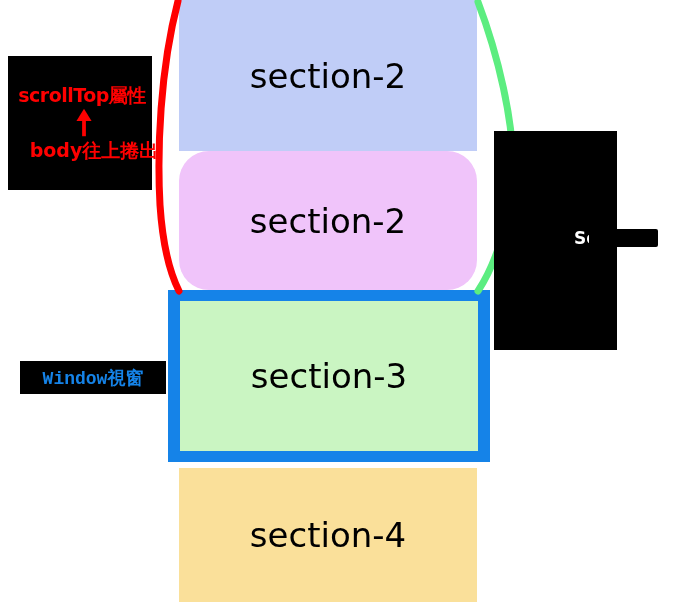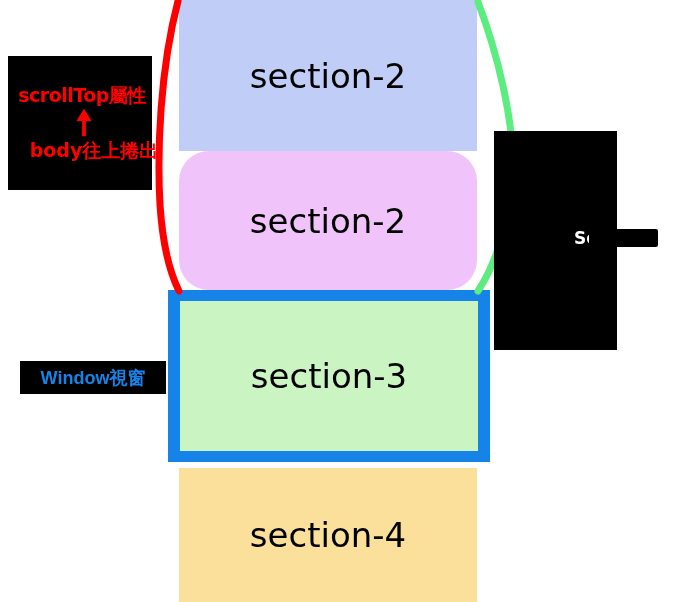--- a/index.html
+++ b/index.html
@@ -112,21 +112,21 @@
     height: 33px;
     background: #000000;
     color: #1583e8;
     display: flex;
     align-items: center;
     justify-content: center;
     font-size: 18px;
     font-weight: bold;
     white-space: nowrap;
     box-sizing: border-box;
-    font-family: Liberation Sans, sans-serif;
+    font-family: Liberation Mono, monospace;
   }
 
   
   #right-annotation {
     position: absolute;
     left: 494px;
     top: 131px;
     width: 123px;
     height: 219px;
     background: #000000;

